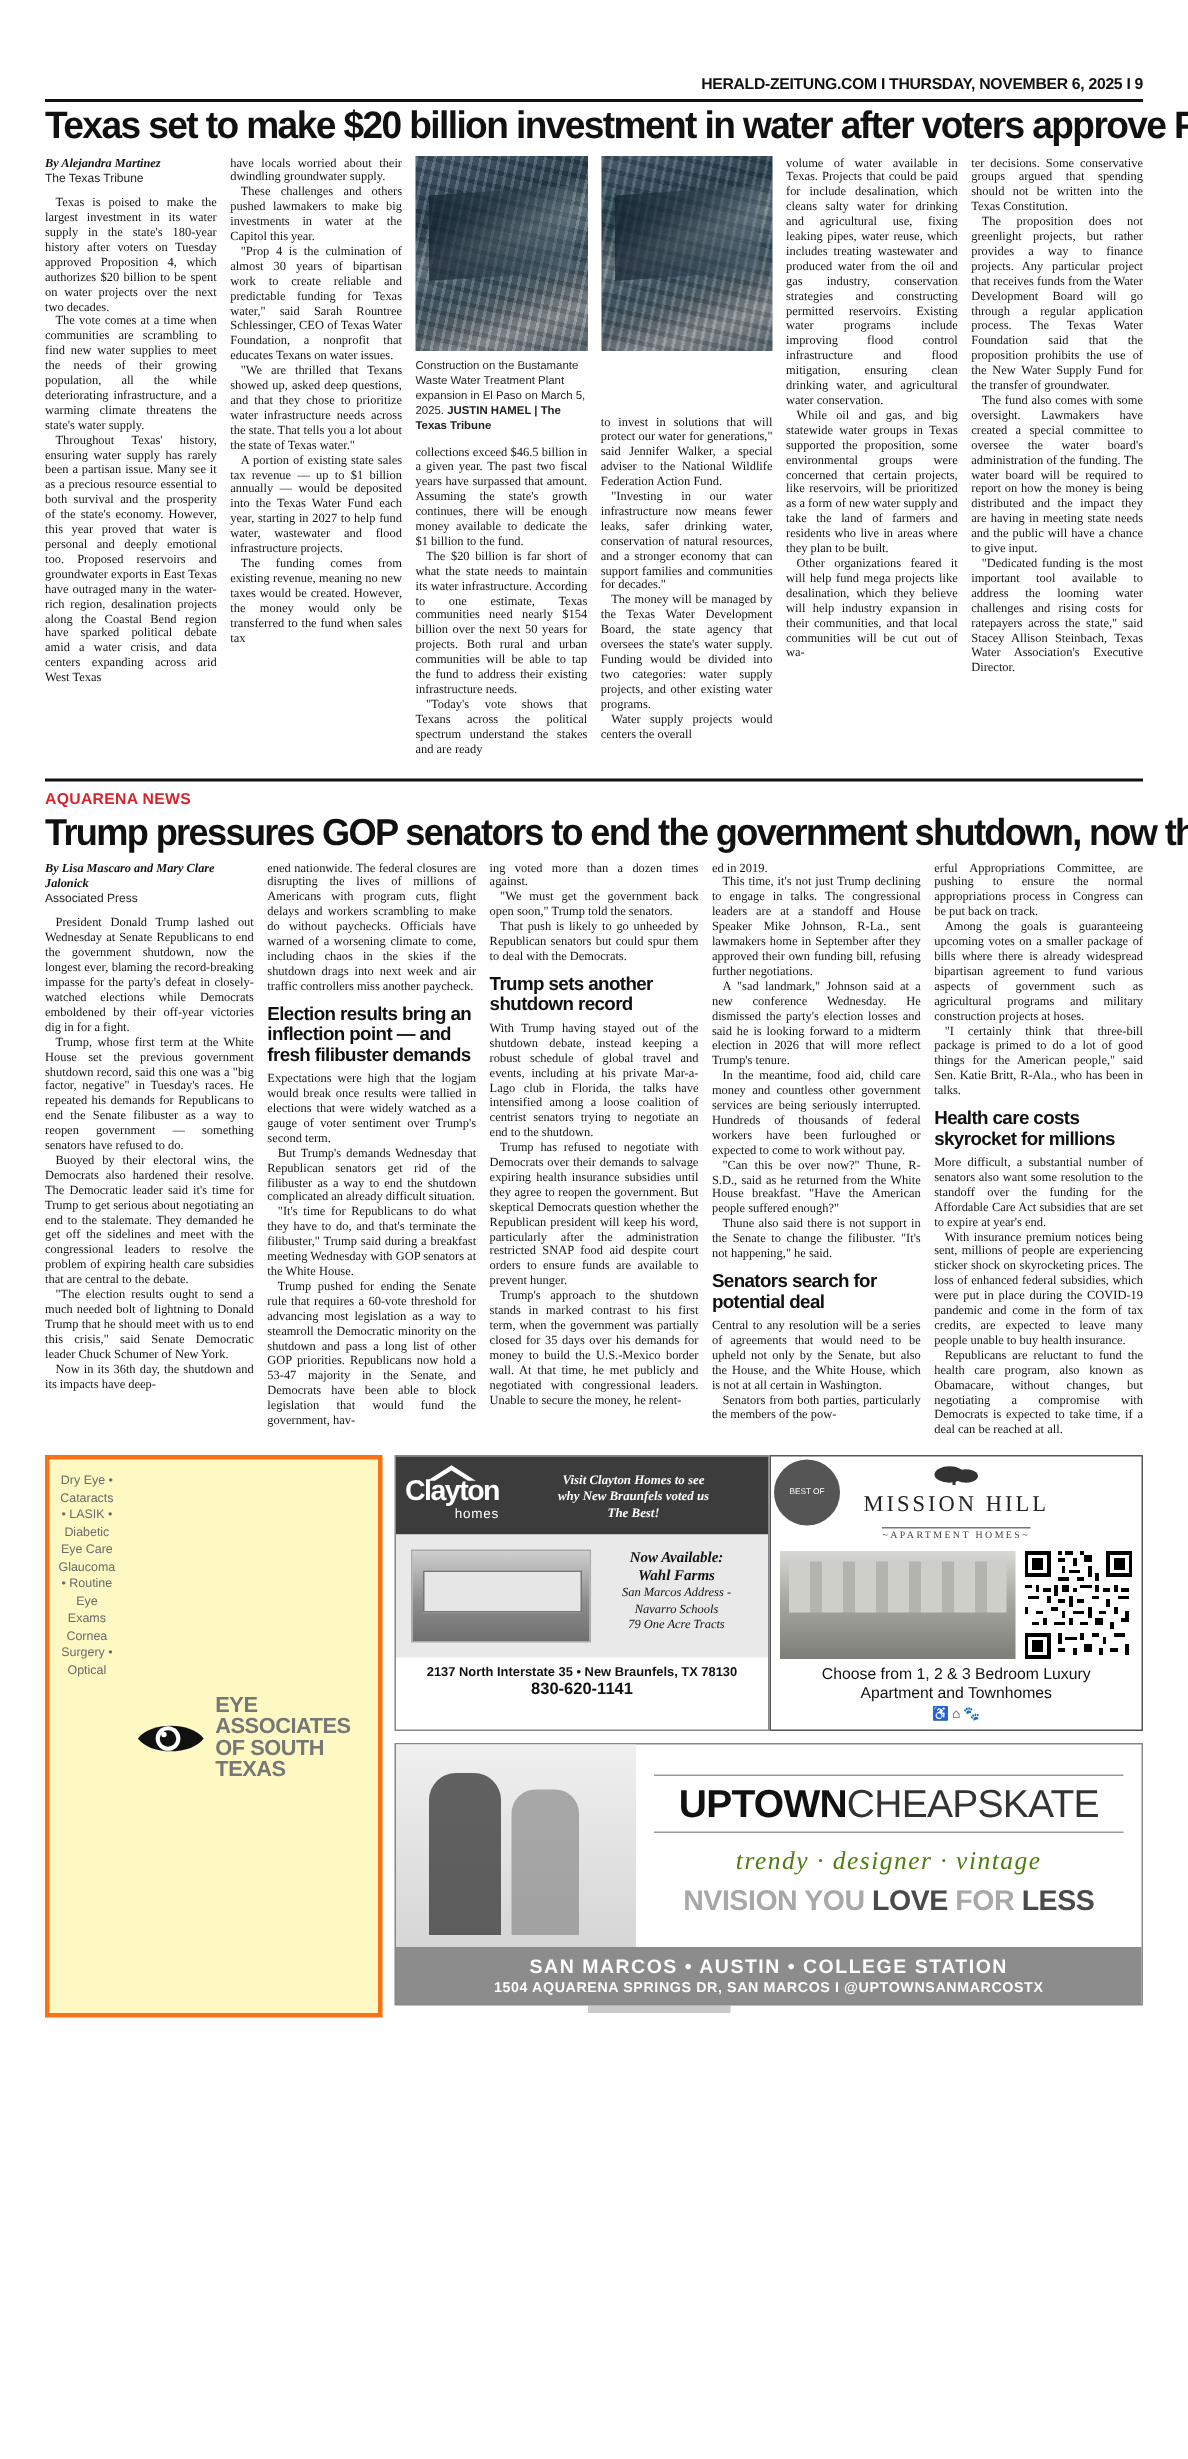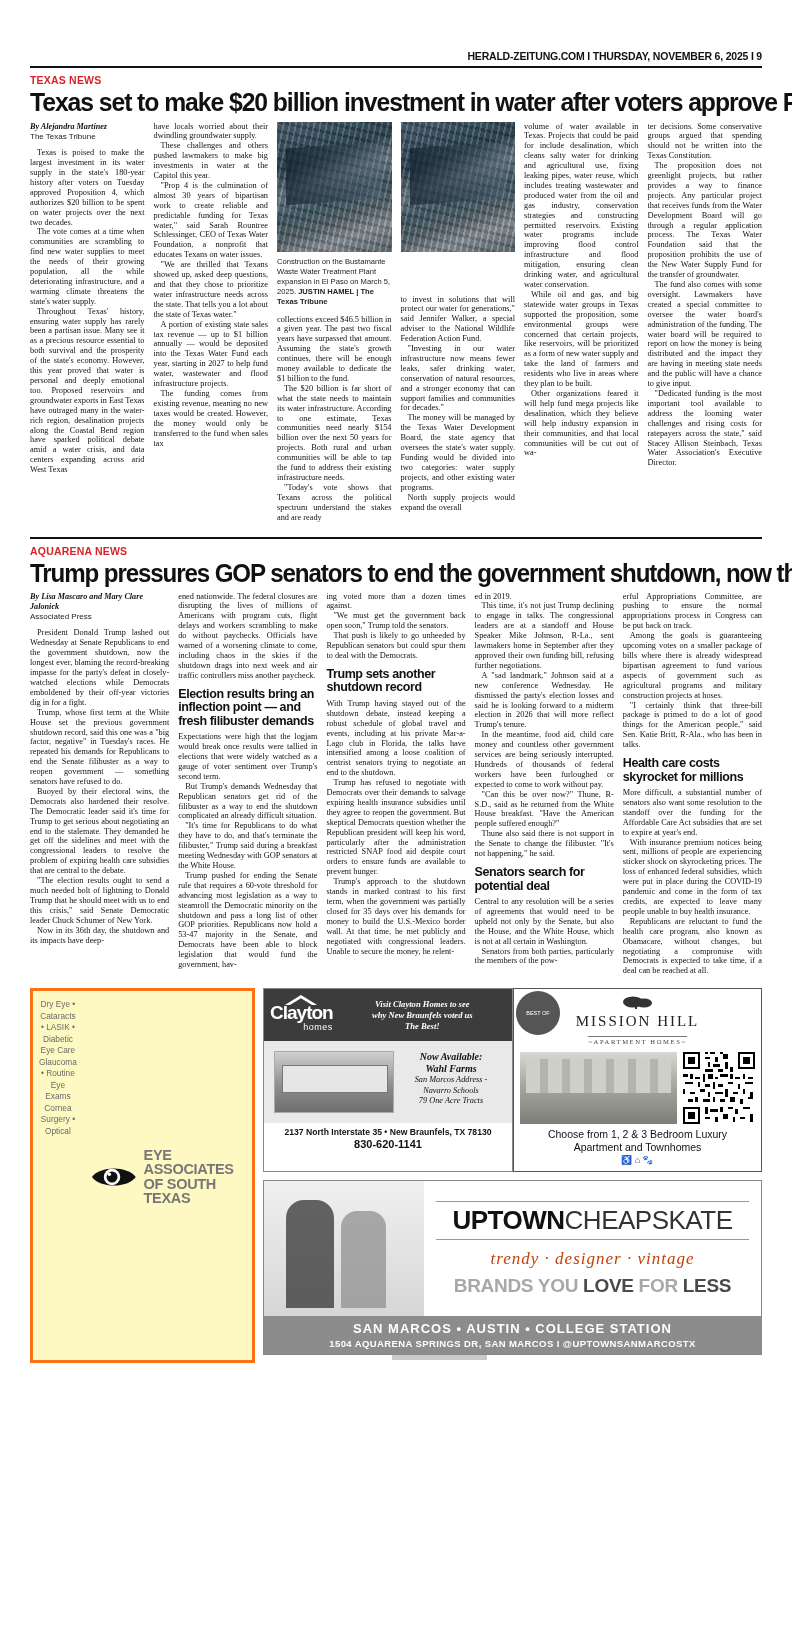--- a/index.html
+++ b/index.html
@@ -216,37 +216,36 @@
   
   .uptown { margin-top:8px; border:1px solid #888; background:#fff; }
   .uptown-main { display:flex; height:135px; }
   .uptown-photo { width:160px; background:linear-gradient(180deg,#f0f0f0,#d6d6d6); position:relative; overflow:hidden; }
   .uptown-photo::before{content:"";position:absolute;left:14%;top:14%;width:30%;height:80%;background:#3a3a3a;border-radius:18px 18px 0 0;opacity:.78;}
   .uptown-photo::after{content:"";position:absolute;left:48%;top:22%;width:28%;height:72%;background:#8e8e8e;border-radius:16px 16px 0 0;opacity:.72;}
   .uptown-right { flex:1; padding:10px 12px; display:flex; flex-direction:column; justify-content:center; }
   .uptown-name { font-family:"Liberation Sans", sans-serif; font-size:26px; letter-spacing:-0.5px; text-align:center; border-top:1px solid #999; border-bottom:1px solid #999; padding:3px 0; }
   .uptown-name b { font-weight:bold; }
   .uptown-name span.thin { font-weight:normal; color:#333; }
-  .uptown-script { text-align:center; font-family:"Liberation Serif", serif; font-style:italic; font-size:17px; color:#c2410c; padding:9px 0 6px; letter-spacing:1px; }
+  .uptown-script { text-align:center; font-family:"Liberation Serif", serif; font-style:italic; font-size:17px; color:#4d7c0f; padding:9px 0 6px; letter-spacing:1px; }
   .uptown-brands { text-align:center; font-family:"Liberation Sans", sans-serif; font-weight:bold; font-size:19px; color:#a8a8a8; letter-spacing:-0.3px; }
   .uptown-brands b { color:#4a4a4a; }
   .uptown-footer { background:#8c8c8c; color:#fff; text-align:center; padding:5px 4px; font-family:"Liberation Sans", sans-serif; }
   .uptown-cities { font-weight:bold; font-size:13px; letter-spacing:1px; }
   .uptown-addr { font-weight:bold; font-size:9.5px; letter-spacing:0.4px; margin-top:2px; }
 </style>
 </head>
 <body>
 
 <div class="page">
 
   <div class="masthead">HERALD-ZEITUNG.COM I THURSDAY, NOVEMBER 6, 2025 I 9</div>
   <div class="rule-heavy"></div>
 
   <div>
-    <div class="kicker">TEXAS NEWS</div>
     <div class="headline">Texas set to make $20 billion investment in water after voters approve Proposition 4</div>
 
     <div class="cols">
 
       <div class="col">
         <div class="byline">By Alejandra Martinez</div>
         <div class="byline-org">The Texas Tribune</div>
         <p>Texas is poised to make the largest investment in its water supply in the state's 180-year history after voters on Tuesday approved Proposition 4, which authorizes $20 billion to be spent on water projects over the next two decades.</p>
         <p>The vote comes at a time when communities are scrambling to find new water supplies to meet the needs of their growing population, all the while deteriorating infrastructure, and a warming climate threatens the state's water supply.</p>
         <p>Throughout Texas' history, ensuring water supply has rarely been a partisan issue. Many see it as a precious resource essential to both survival and the prosperity of the state's economy. However, this year proved that water is personal and deeply emotional too. Proposed reservoirs and groundwater exports in East Texas have outraged many in the water-rich region, desalination projects along the Coastal Bend region have sparked political debate amid a water crisis, and data centers expanding across arid West Texas</p>
@@ -270,21 +269,21 @@
         <p>The $20 billion is far short of what the state needs to maintain its water infrastructure. According to one estimate, Texas communities need nearly $154 billion over the next 50 years for projects. Both rural and urban communities will be able to tap the fund to address their existing infrastructure needs.</p>
         <p>"Today's vote shows that Texans across the political spectrum understand the stakes and are ready</p>
       </div>
 
       <div class="col">
         <div class="photo"></div>
         <div class="caption">&nbsp;<br>&nbsp;<br>&nbsp;</div>
         <p class="noindent">to invest in solutions that will protect our water for generations," said Jennifer Walker, a special adviser to the National Wildlife Federation Action Fund.</p>
         <p>"Investing in our water infrastructure now means fewer leaks, safer drinking water, conservation of natural resources, and a stronger economy that can support families and communities for decades."</p>
         <p>The money will be managed by the Texas Water Development Board, the state agency that oversees the state's water supply. Funding would be divided into two categories: water supply projects, and other existing water programs.</p>
-        <p>North supply projects would expand the overall</p>
+        <p>Water supply projects would centers the overall</p>
       </div>
 
       <div class="col">
         <p class="noindent">volume of water available in Texas. Projects that could be paid for include desalination, which cleans salty water for drinking and agricultural use, fixing leaking pipes, water reuse, which includes treating wastewater and produced water from the oil and gas industry, conservation strategies and constructing permitted reservoirs. Existing water programs include improving flood control infrastructure and flood mitigation, ensuring clean drinking water, and agricultural water conservation.</p>
         <p>While oil and gas, and big statewide water groups in Texas supported the proposition, some environmental groups were concerned that certain projects, like reservoirs, will be prioritized as a form of new water supply and take the land of farmers and residents who live in areas where they plan to be built.</p>
         <p>Other organizations feared it will help fund mega projects like desalination, which they believe will help industry expansion in their communities, and that local communities will be cut out of wa-</p>
       </div>
 
       <div class="col">
         <p class="noindent">ter decisions. Some conservative groups argued that spending should not be written into the Texas Constitution.</p>
@@ -529,21 +528,21 @@
 
       <div class="uptown">
         <div class="uptown-main">
           <div class="uptown-photo"></div>
           <div class="uptown-right">
             <div class="uptown-name">
               <b>UPTOWN</b><span class="thin">CHEAPSKATE</span>
             </div>
             <div class="uptown-script">trendy · designer · vintage</div>
             <div class="uptown-brands">
-              <span>BRANDS YOU </span><b>LOVE</b><span> FOR </span><b>LESS</b>
+              <span>NVISION YOU </span><b>LOVE</b><span> FOR </span><b>LESS</b>
             </div>
           </div>
         </div>
         <div class="uptown-footer">
           <div class="uptown-cities">SAN MARCOS • AUSTIN • COLLEGE STATION</div>
           <div class="uptown-addr">1504 AQUARENA SPRINGS DR, SAN MARCOS I @UPTOWNSANMARCOSTX</div>
         </div>
       </div>
     </div>
   </div>

